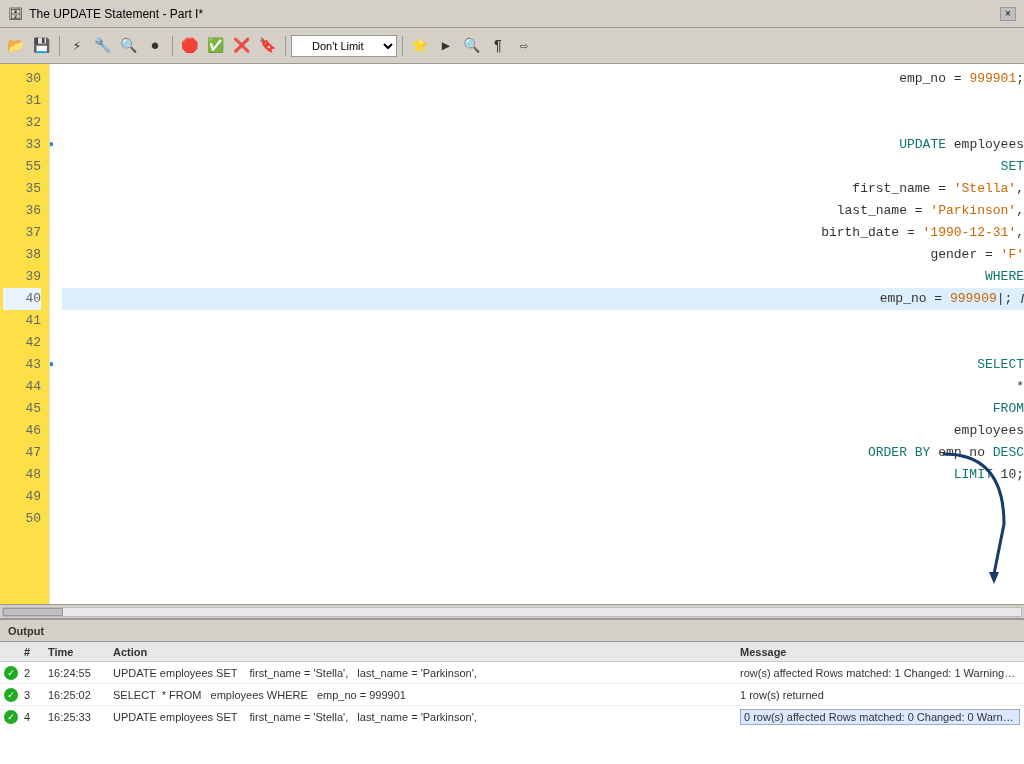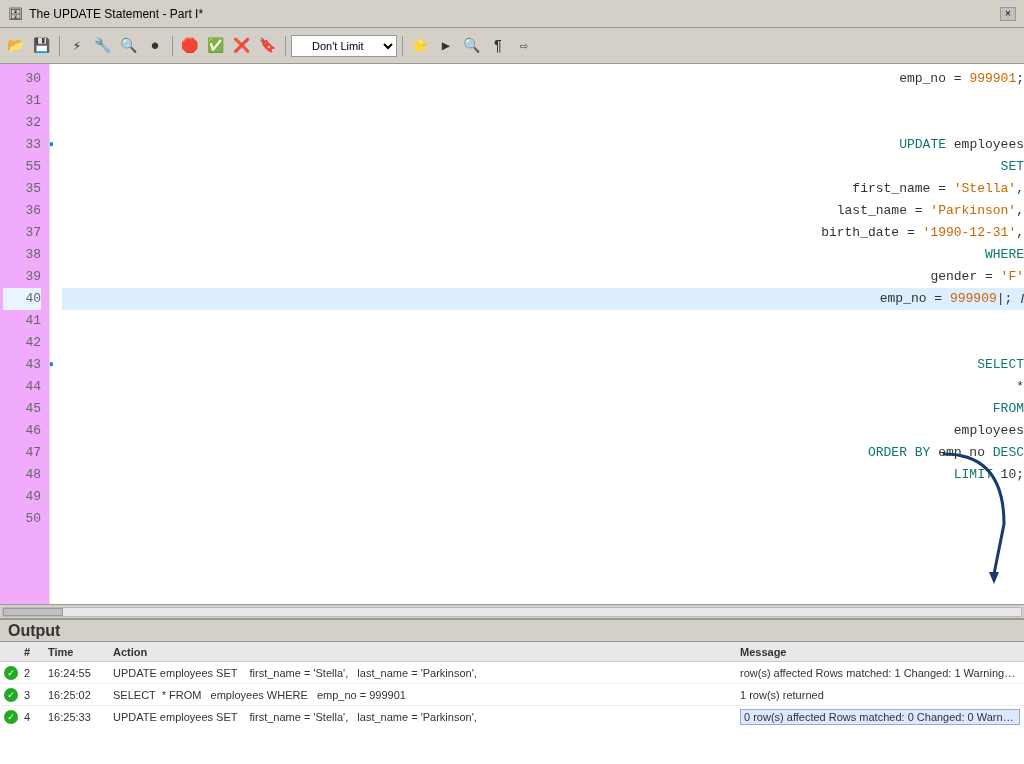--- a/index.html
+++ b/index.html
@@ -64,21 +64,21 @@
       overflow: hidden;
       position: relative;
     }
     .editor-inner {
       display: flex;
       height: 100%;
       overflow: hidden;
     }
     .line-numbers {
       width: 50px;
-      background: #f0abfc;
+      background: #fde047;
       border-right: 1px solid #ddd;
       padding: 3px;
       text-align: right;
       color: #666;
       font-size: 13px;
       line-height: 22px;
       padding-right: 8px;
       padding-top: 4px;
       user-select: none;
       flex-shrink: 0;
@@ -137,21 +137,21 @@
       display: flex;
       flex-direction: column;
     }
     .output-header {
       background: #d4d0c8;
       height: 22px;
       display: flex;
       align-items: center;
       padding: 0 8px;
       font-family: Arial, sans-serif;
-      font-size: 16px;
+      font-size: 11px;
       font-weight: bold;
       color: #333;
       border-bottom: 1px solid #999;
     }
     .output-toolbar {
       background: #d4d0c8;
       height: 28px;
       display: flex;
       align-items: center;
       padding: 0 8px;
@@ -306,25 +306,25 @@
 
         <div class="code-line">
           <span>    last_name = </span><span class="str">'Parkinson'</span><span>,</span>
         </div>
 
         <div class="code-line">
           <span>    birth_date = </span><span class="str">'1990-12-31'</span><span>,</span>
         </div>
 
         <div class="code-line">
+          <span>    gender = </span><span class="str">'F'</span>
+        </div>
+
+        <div class="code-line">
           <span class="kw">WHERE</span>
-        </div>
-
-        <div class="code-line">
-          <span>    gender = </span><span class="str">'F'</span>
         </div>
 
         <div class="code-line cursor-line">
           <span>    emp_no = </span><span class="num">999909</span><span>|;</span>
           <span style="font-family:Arial;color:#333;font-size:13px;margin-left:8px;font-style:italic;">I</span>
         </div>
 
         <div class="code-line">&nbsp;</div>
 
         <div class="code-line">&nbsp;</div>

